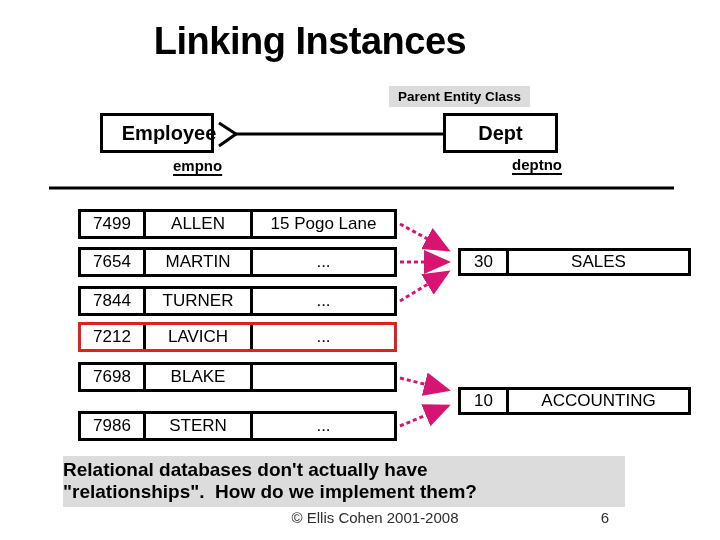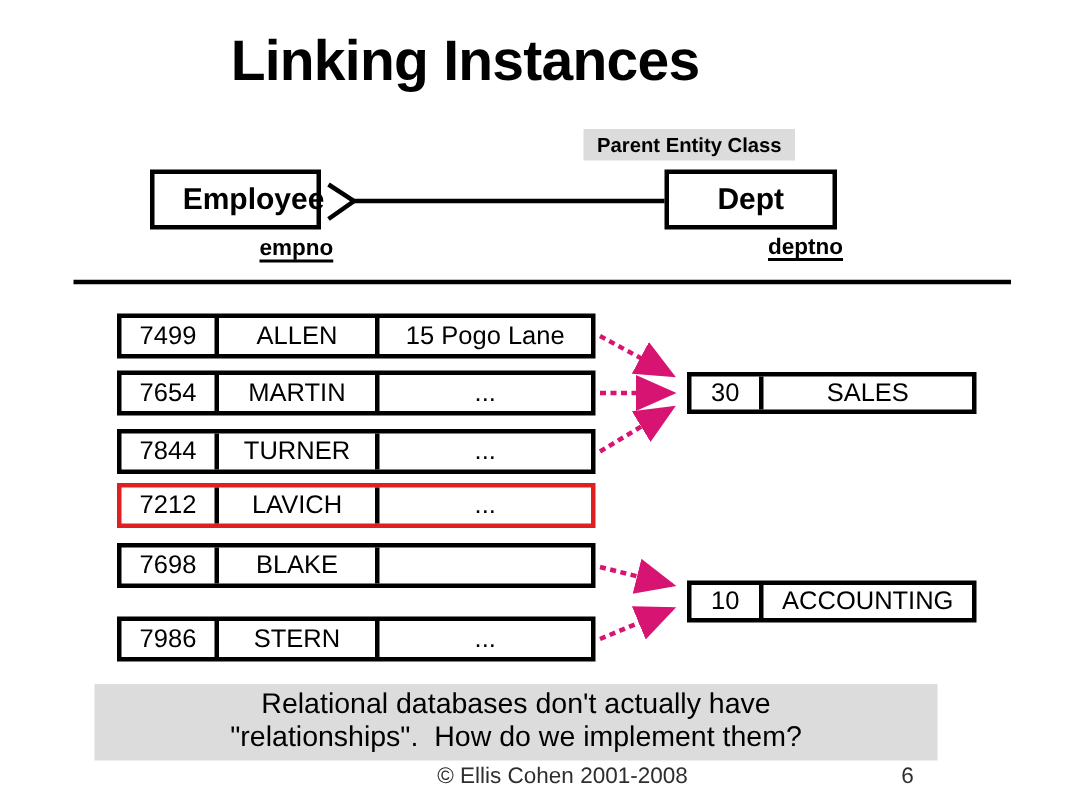--- a/index.html
+++ b/index.html
@@ -42,29 +42,29 @@
   .erow{
     left:78px;width:319px;height:30px;border:3px solid #000;box-sizing:border-box;
     display:flex;background:#fff;font-size:17px;
   }
   .erow .cell{display:flex;align-items:center;justify-content:center;}
   .erow .c1{width:62px;border-right:3px solid #000;}
   .erow .c2{width:104px;border-right:3px solid #000;}
   .erow .c3{flex:1;}
   .erow.hl{border-color:var(--red);}
   .drow{
-    left:458px;width:193px;height:28px;border:3px solid #000;box-sizing:border-box;
+    left:458px;width:233px;height:28px;border:3px solid #000;box-sizing:border-box;
     display:flex;background:#fff;font-size:17px;
   }
   .drow .cell{display:flex;align-items:center;justify-content:center;}
   .drow .d1{width:45px;border-right:3px solid #000;}
   .drow .d2{flex:1;}
   .message{
     left:63px;top:456px;width:562px;background:var(--label_bg);
-    font-size:19px;font-weight:normal;text-align:center;
+    font-size:19px;font-weight:bold;
     padding:3px 0 4px 0;line-height:22px;
   }
   .message div{white-space:pre-wrap;}
   .footer-copy{
     left:240px;top:509px;width:270px;text-align:center;
     font-size:15px;color:var(--footer_text);
   }
   .page-num{
     left:590px;top:509px;width:30px;text-align:center;
     font-size:15px;color:var(--footer_text);

